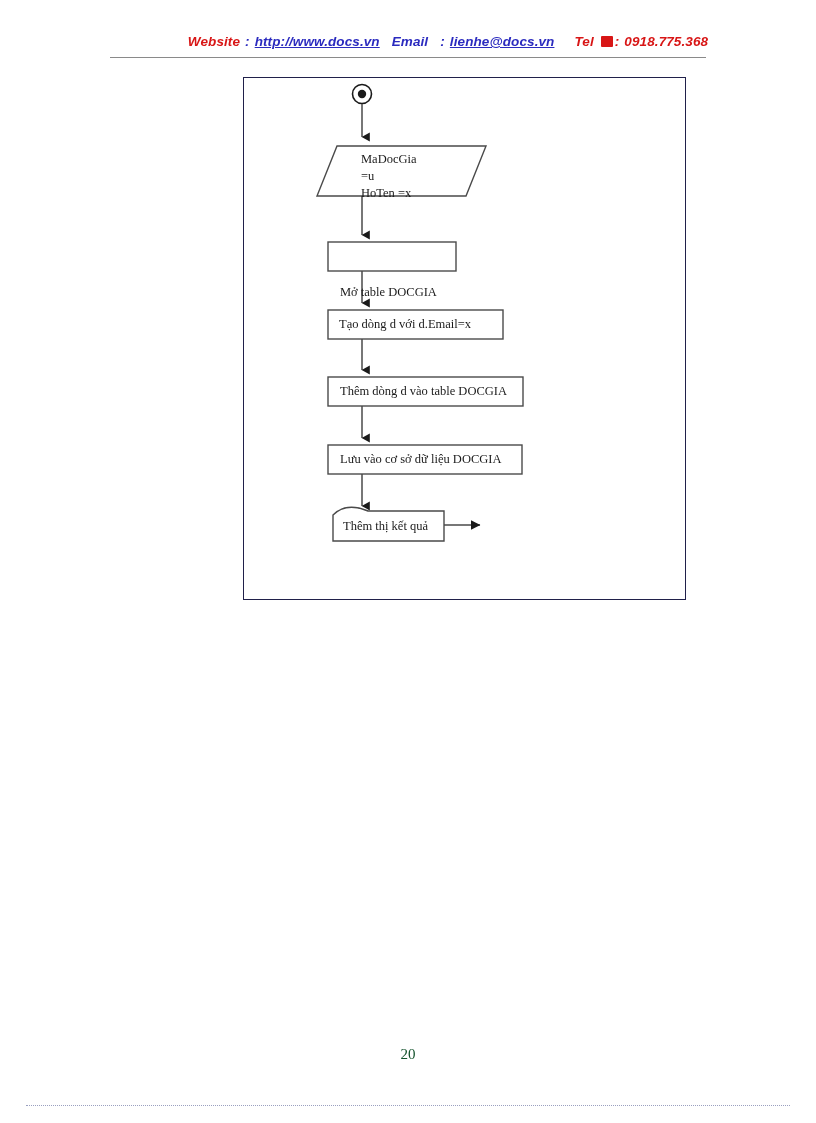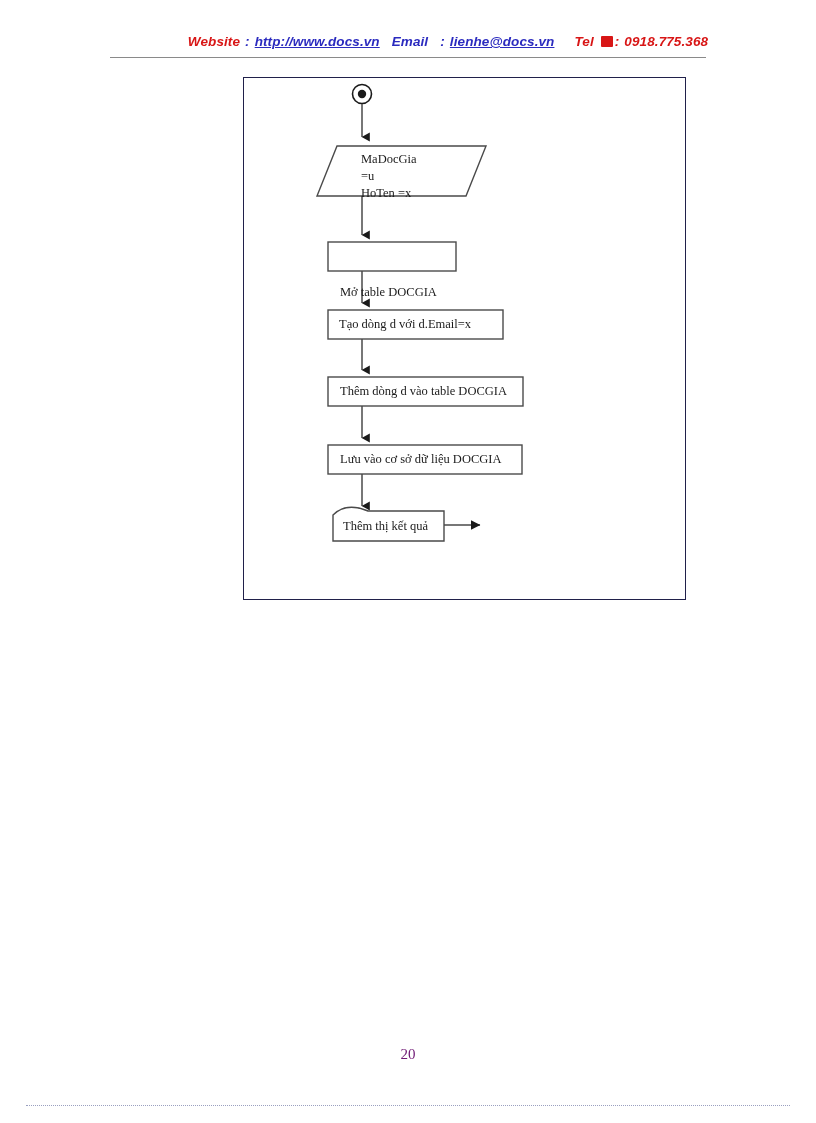--- a/index.html
+++ b/index.html
@@ -68,21 +68,21 @@
   }
 
   
   #page-number {
     position: absolute;
     left: 0;
     top: 1046px;
     width: 816px;
     text-align: center;
     font-size: 15px;
-    color: #701a75;
+    color: #14532d;
     font-family: "Liberation Serif", "DejaVu Serif", serif;
   }
 
   
   #flowchart-frame {
     position: absolute;
     left: 243px;
     top: 77px;
     width: 443px;
     height: 523px;

